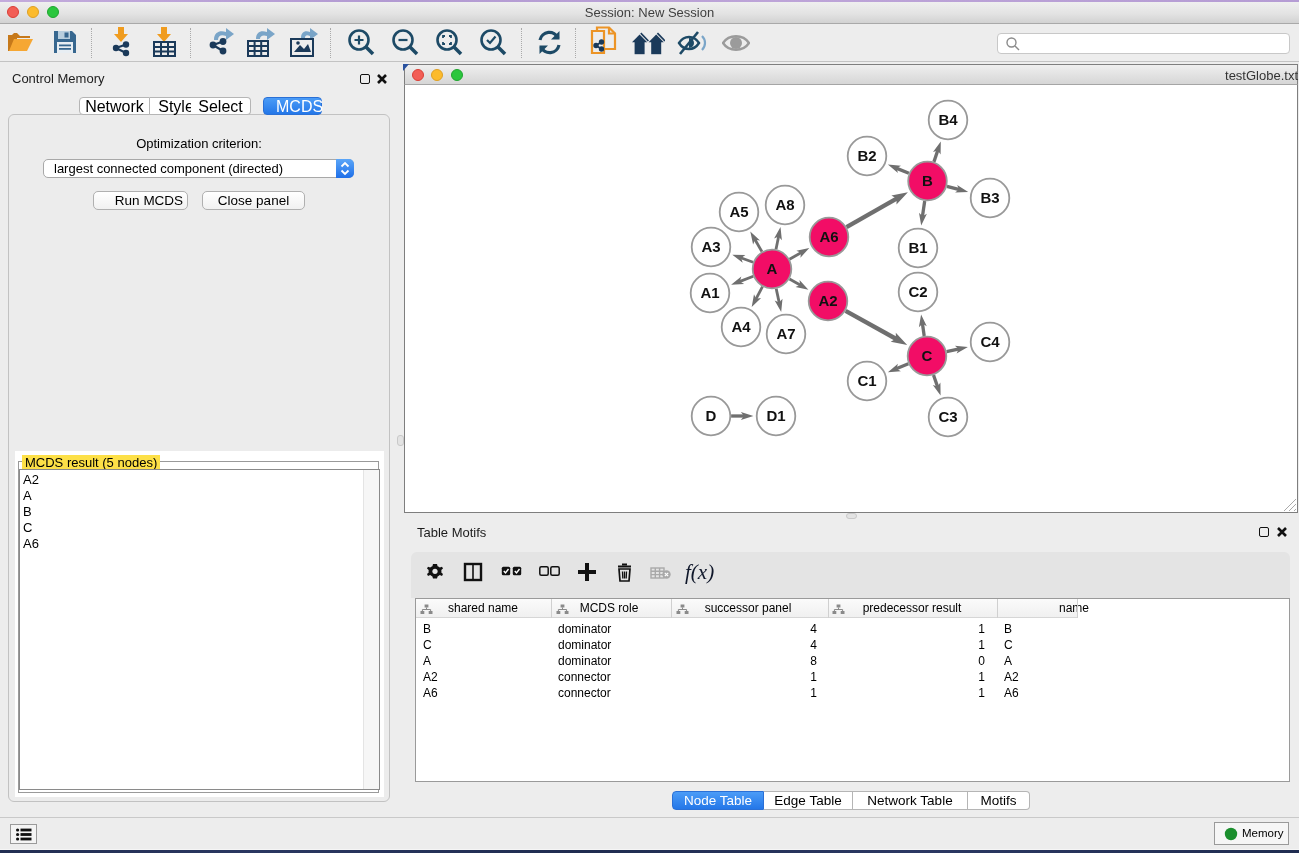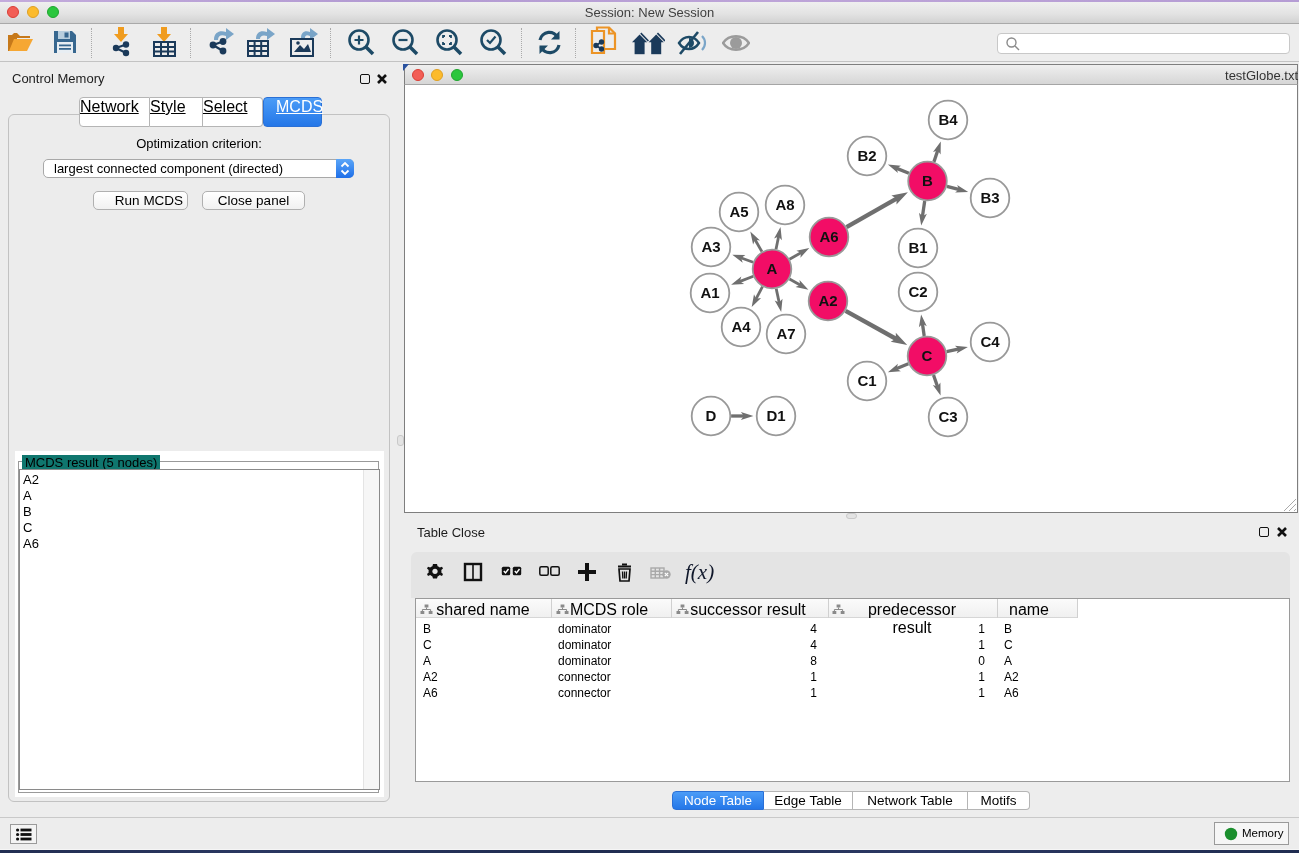--- a/index.html
+++ b/index.html
@@ -11,53 +11,53 @@
   border-bottom:1px solid #a9a9a9; }
 .tl { border-radius:50%; width:12px; height:12px; top:6px; }
 .apptitle { width:100%; text-align:center; top:5px; font-size:13px; color:#404040; }
 .toolbar { left:0; top:24px; width:1299px; height:38px; background:#ededed; border-bottom:1px solid #c3c3c3; }
 .sep { top:4px; height:30px; width:0; border-left:1px dotted #aaa; position:absolute; }
 .searchbox { left:997px; top:9px; width:293px; height:21px; background:#fff; border:1px solid #c8c8c8; border-radius:4px; }
 .icon { position:absolute; top:3px; }
 
 .cp-title { left:12px; top:71px; font-size:13px; color:#1c1c1c; }
 .floatbtn { width:10px; height:10px; border:1.5px solid #111; border-radius:2px; }
-.tab { position:absolute; height:30px; background:#fff; border:1px solid #b5b5b5; color:#000;
-  line-height:17px;text-decoration:underline; }
+.tab { position:absolute; height:18px; background:#fff; border:1px solid #b5b5b5; color:#000;
+  text-align:center; line-height:17px; }
 .tabsel { background:linear-gradient(180deg,#4b9cf7,#2477e8); color:#fff; border:1px solid #2a70d6; border-radius:4px; }
 .panelbox { left:8px; top:114px; width:382px; height:688px; background:#ececec;
   border:1px solid #c2c2c2; border-radius:6px; }
 .optlabel { left:8px; top:136px; width:382px; text-align:center; font-size:13px; color:#000; }
 .dropdown { left:43px; top:159px; width:311px; height:19px; background:#fff; border:1px solid #a8a8a8; border-radius:5px;
   font-size:13px; line-height:17px; padding-left:10px; color:#000; }
 .stepper { left:336px; top:159px; width:18px; height:19px; border-radius:0 5px 5px 0;
   background:linear-gradient(180deg,#5ba6f8,#1e6fe9); }
 .btn { height:19px; background:linear-gradient(180deg,#ffffff,#f1f1f1); border:1px solid #b0b0b0; border-radius:5px;
   font-size:13.5px; text-align:center; line-height:17px; color:#000; }
 .mcdswrap { left:15px; top:451px; width:369px; height:346px; background:#fff; }
 .grpbox { left:18px; top:461px; width:361px; height:332px; border:1px solid #9a9a9a; }
-.grplabel { left:22px; top:455px; font-size:13px; background:#0f766e; padding:0 3px; color:#000; }
+.grplabel { left:22px; top:455px; font-size:13px; background:#fde047; padding:0 3px; color:#000; }
 .listpane { left:19px; top:469px; width:361px; height:321px; background:#fff; border:1px solid #8a8a8a;
   font-size:13px; line-height:16px; padding:2px 0 0 3px; color:#000; }
 .scrolltrack { left:363px; top:470px; width:16px; height:319px; background:#f6f6f6; border-left:1px solid #e4e4e4; }
 .statusbar { left:0; top:817px; width:1299px; height:30px; background:#ededed; border-top:1px solid #c9c9c9; }
 .listbtn { left:10px; top:824px; width:27px; height:20px; background:#f4f4f4; border:1px solid #9a9a9a; }
 .navy { left:0; top:849px; width:1299px; height:4px;
   background:linear-gradient(90deg,#222e52,#2a3761 20%,#1f2c50 45%,#2b3863 70%,#202d51); border-top:1px solid #f6f6f6; }
 
 .netwin { left:404px; top:64px; width:894px; height:449px; border:1px solid #7e7e7e; background:#fff; }
 .nettitle { left:404px; top:64px; width:894px; height:21px;
   background:linear-gradient(180deg,#efefef,#d6d6d6); border:1px solid #7e7e7e; border-bottom:1px solid #a5a5a5; }
 .grip { background:#e3e3e3; border:1px solid #c9c9c9; border-radius:3px; }
 
 .tp-title { left:417px; top:525px; font-size:13px; color:#1c1c1c; }
 .tp-toolbar { left:411px; top:552px; width:879px; height:46px; background:#e4e4e4; border-radius:6px 6px 0 0; }
 .tbl { left:415px; top:598px; width:875px; height:184px; background:#fff; border:1px solid #9a9a9a; }
 .tbl-head { left:0; top:0; width:100%; height:19px; background:linear-gradient(180deg,#fbfbfb,#f0f0f0);
-  border-bottom:1px solid #d6d6d6; font-size:16px; color:#000; }
+  border-bottom:1px solid #d6d6d6; font-size:12px; color:#000; }
 .th { position:absolute; top:2px; text-align:center; }
 .colsep { position:absolute; top:0; height:19px; width:0; border-left:1px solid #d0d0d0; }
 .row { position:absolute; font-size:12px; color:#000; height:16px; line-height:16px; }
 .btab { position:absolute; height:19px; font-size:13.5px; text-align:center; line-height:18px;
   background:#fff; border:1px solid #b5b5b5; color:#000; }
 .membtn { left:1214px; top:822px; width:75px; height:23px; background:#f6f6f6; border:1px solid #9a9a9a; font-size:11.5px; }
 </style>
 </head>
 <body>
 <div class="abs" style="left:0;top:0;width:1299px;height:2px;background:linear-gradient(90deg,#c3abdc,#b29ad2 30%,#bda4d8 60%,#b59cd4)"></div>
@@ -186,21 +186,21 @@
 </div>
 
 <div class="abs cp-title">Control Memory</div>
 <div class="abs floatbtn" style="left:360px;top:74px"></div>
 <svg class="abs" style="left:376px;top:73px" width="12" height="12" viewBox="0 0 12 12">
  <path d="M2 2 L10 10 M10 2 L2 10" stroke="#111" stroke-width="2.6"></path>
   </svg>
 <div class="abs panelbox"></div>
 <div class="abs tab" style="left:79px;top:97px;width:71px;border-radius:4px 0 0 4px;">Network</div>
 <div class="abs tab" style="left:150px;top:97px;width:53px;border-left:none;">Style</div>
-<div class="abs tab" style="left:203px;top:97px;width:60px;border-left:none;border-radius:0 4px 4px 0;">Select</div>
+<div class="abs tab" style="left:191px;top:97px;width:60px;border-left:none;border-radius:0 4px 4px 0;">Select</div>
 <div class="abs tab tabsel" style="left:263px;top:97px;width:59px;padding-left:12px;">MCDS</div>
 <div class="abs optlabel">Optimization criterion:</div>
 <div class="abs dropdown">largest connected component (directed)</div>
 <div class="abs stepper"><svg width="18" height="19" viewBox="0 0 18 19">
  <path d="M5.5 7.5 L9 4 L12.5 7.5" stroke="#fff" stroke-width="1.8" fill="none"></path>
  <path d="M5.5 11.5 L9 15 L12.5 11.5" stroke="#fff" stroke-width="1.8" fill="none"></path>
     </svg></div>
 <div class="abs btn" style="left:93px;top:191px;width:95px;padding-left:17px;">Run MCDS</div>
 <div class="abs btn" style="left:202px;top:191px;width:103px;">Close panel</div>
 <div class="abs mcdswrap"></div>
@@ -316,21 +316,21 @@
     <text x="367" y="188" font-size="15" font-weight="bold" fill="#111" text-anchor="middle" font-family="Liberation Sans, sans-serif">A</text>
     <text x="423" y="220" font-size="15" font-weight="bold" fill="#111" text-anchor="middle" font-family="Liberation Sans, sans-serif">A2</text>
     <text x="522" y="275" font-size="15" font-weight="bold" fill="#111" text-anchor="middle" font-family="Liberation Sans, sans-serif">C</text>
   </svg>
 <svg class="abs" style="left:1283px;top:498px" width="14" height="14" viewBox="0 0 14 14">
  <path d="M13 1 L1 13 M13 6 L6 13 M13 11 L11 13" stroke="#aaa" stroke-width="1"></path>
   </svg>
 
 <div class="abs grip" style="left:846px;top:513px;width:11px;height:6px;"></div>
 
-<div class="abs tp-title">Table Close</div>
+<div class="abs tp-title">Table Motifs</div>
 <div class="abs floatbtn" style="left:1259px;top:527px"></div>
 <svg class="abs" style="left:1276px;top:526px" width="12" height="12" viewBox="0 0 12 12">
  <path d="M2 2 L10 10 M10 2 L2 10" stroke="#111" stroke-width="2.6"></path>
   </svg>
 <div class="abs tp-toolbar"></div>
 <svg class="abs" style="left:426px;top:563px" width="18" height="18" viewBox="0 0 18 18">
  <path d="M9 1 L11 1 L11.6 3.2 A6.2 6.2 0 0 1 13.8 4.5 L16 3.7 L17 5.5 L15.3 7 A6.2 6.2 0 0 1 15.3 9.6 L17 11.1 L16 12.9 L13.8 12.1 A6.2 6.2 0 0 1 11.6 13.4 L11 15.6 L9 15.6" fill="#111"></path>
  <path d="M9 1 L7 1 L6.4 3.2 A6.2 6.2 0 0 0 4.2 4.5 L2 3.7 L1 5.5 L2.7 7 A6.2 6.2 0 0 0 2.7 9.6 L1 11.1 L2 12.9 L4.2 12.1 A6.2 6.2 0 0 0 6.4 13.4 L7 15.6 L9 15.6" fill="#111"></path>
  <circle cx="9" cy="8.3" r="2.6" fill="#e4e4e4"></circle>
   </svg>
@@ -383,31 +383,31 @@
  <path d="M6.5 3.5 L6.5 5.5 M2.4 7 L2.4 5.5 L10.6 5.5 L10.6 7" stroke="#8a8a8a" stroke-width="1" fill="none"></path>
       </svg>
 <div class="th" style="left:193px;width:120px;margin-left:-60px;">MCDS role</div>
 <div class="colsep" style="left:255px"></div>
 <svg class="abs" style="left:260px;top:5px" width="13" height="11" viewBox="0 0 13 11">
  <rect x="4.6" y="0.5" width="3.8" height="3" fill="#8a8a8a"></rect>
  <rect x="0.5" y="7" width="3.8" height="3" fill="#8a8a8a"></rect>
  <rect x="8.7" y="7" width="3.8" height="3" fill="#8a8a8a"></rect>
  <path d="M6.5 3.5 L6.5 5.5 M2.4 7 L2.4 5.5 L10.6 5.5 L10.6 7" stroke="#8a8a8a" stroke-width="1" fill="none"></path>
       </svg>
-<div class="th" style="left:332px;width:120px;margin-left:-60px;">successor result</div>
+<div class="th" style="left:332px;width:120px;margin-left:-60px;">successor panel</div>
 <div class="colsep" style="left:412px"></div>
 <svg class="abs" style="left:416px;top:5px" width="13" height="11" viewBox="0 0 13 11">
  <rect x="4.6" y="0.5" width="3.8" height="3" fill="#8a8a8a"></rect>
  <rect x="0.5" y="7" width="3.8" height="3" fill="#8a8a8a"></rect>
  <rect x="8.7" y="7" width="3.8" height="3" fill="#8a8a8a"></rect>
  <path d="M6.5 3.5 L6.5 5.5 M2.4 7 L2.4 5.5 L10.6 5.5 L10.6 7" stroke="#8a8a8a" stroke-width="1" fill="none"></path>
       </svg>
 <div class="th" style="left:496px;width:120px;margin-left:-60px;">predecessor result</div>
 <div class="colsep" style="left:581px"></div>
-<div class="th" style="left:613px;width:120px;margin-left:-60px;">name</div>
+<div class="th" style="left:613px;width:120px;margin-left:-60px;text-align:right;">name</div>
 <div class="colsep" style="left:661px"></div>
 </div>
 <div class="row" style="left:7px;top:22px">B</div>
 <div class="row" style="left:142px;top:22px">dominator</div>
 <div class="row" style="left:361px;top:22px;width:40px;text-align:right">4</div>
 <div class="row" style="left:529px;top:22px;width:40px;text-align:right">1</div>
 <div class="row" style="left:588px;top:22px">B</div>
 <div class="row" style="left:7px;top:38px">C</div>
 <div class="row" style="left:142px;top:38px">dominator</div>
 <div class="row" style="left:361px;top:38px;width:40px;text-align:right">4</div>

